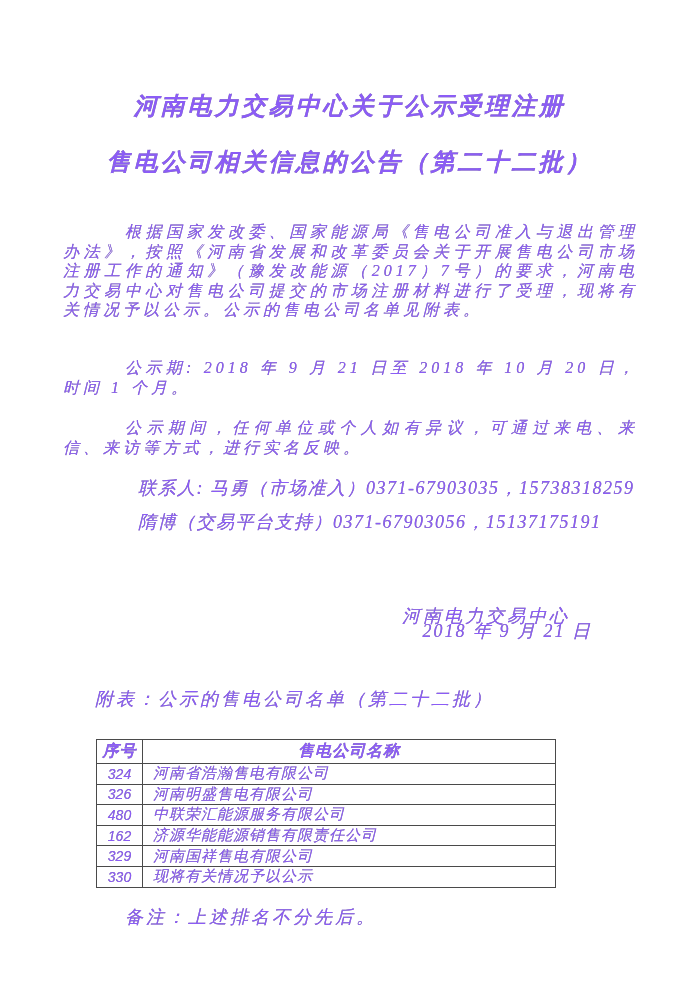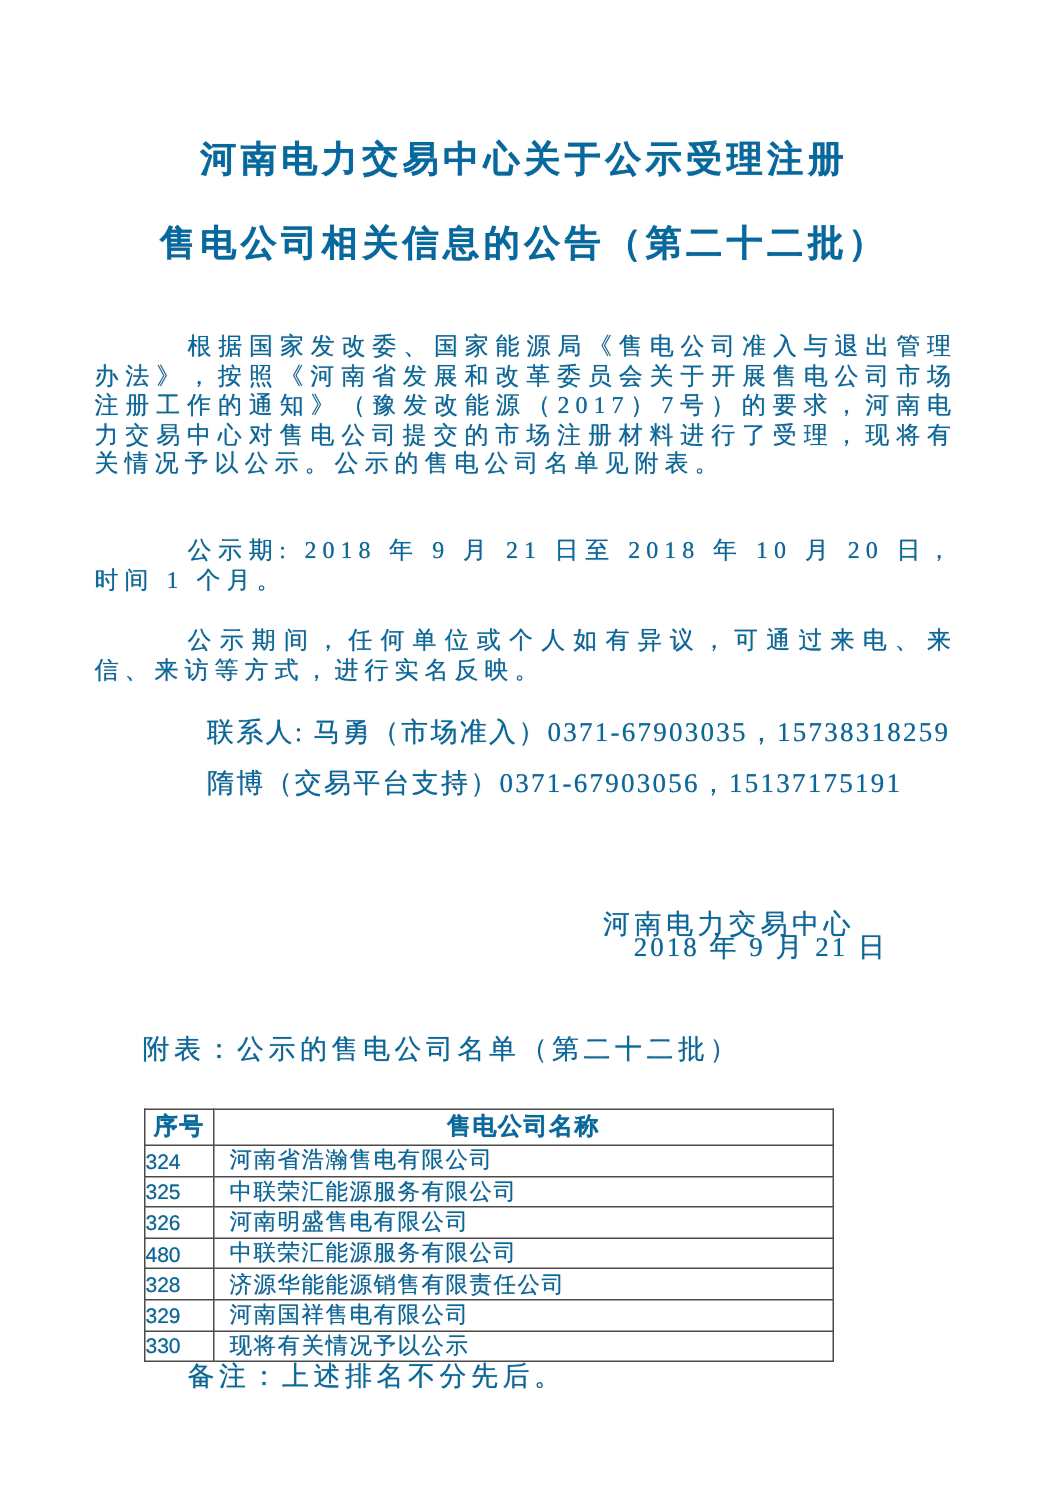--- a/index.html
+++ b/index.html
@@ -6,23 +6,24 @@
     margin: 0;
     padding: 0;
     background: #ffffff;
   }
   .page {
     position: relative;
     width: 699px;
     height: 1000px;
     background: #ffffff;
     font-family: "Liberation Serif", "DejaVu Serif", serif;
-    color: #0369a1;
+    color: #8b5cf6;
     overflow: hidden;
     text-shadow: 0 0 0.6px rgba(30,30,30,0.55);
+    font-style: italic;
   }
   .abs { position: absolute; }
   .title-line {
     left: 0; right: 0;
     text-align: center;
     font-size: 24px;
     font-weight: bold;
     letter-spacing: 3px;
     white-space: nowrap;
   }
@@ -84,21 +85,21 @@
     font-size: 16px;
     font-weight: bold;
     text-align: center;
     letter-spacing: 1px;
   }
   .company-table td {
     height: 19.6px;
     font-size: 15px;
   }
   .company-table td.no-cell {
-    text-align: left;
+    text-align: center;
     font-family: "Liberation Sans", "DejaVu Sans", sans-serif;
     font-size: 14px;
   }
   .company-table td.name-cell {
     padding-left: 10px;
     letter-spacing: 1px;
   }
   .remark {
     top: 905px;
     left: 125px;
@@ -137,33 +138,29 @@
         <th>序号</th>
         <th>售电公司名称</th>
       </tr>
     </thead>
     <tbody>
       <tr>
         <td class="no-cell">324</td>
         <td class="name-cell">河南省浩瀚售电有限公司</td>
       </tr>
       <tr>
-        <td class="no-cell">325</td>
-        <td class="name-cell">中联荣汇能源服务有限公司</td>
-      </tr>
-      <tr>
         <td class="no-cell">326</td>
         <td class="name-cell">河南明盛售电有限公司</td>
       </tr>
       <tr>
         <td class="no-cell">480</td>
         <td class="name-cell">中联荣汇能源服务有限公司</td>
       </tr>
       <tr>
-        <td class="no-cell">328</td>
+        <td class="no-cell">162</td>
         <td class="name-cell">济源华能能源销售有限责任公司</td>
       </tr>
       <tr>
         <td class="no-cell">329</td>
         <td class="name-cell">河南国祥售电有限公司</td>
       </tr>
       <tr>
         <td class="no-cell">330</td>
         <td class="name-cell">现将有关情况予以公示</td>
       </tr>

